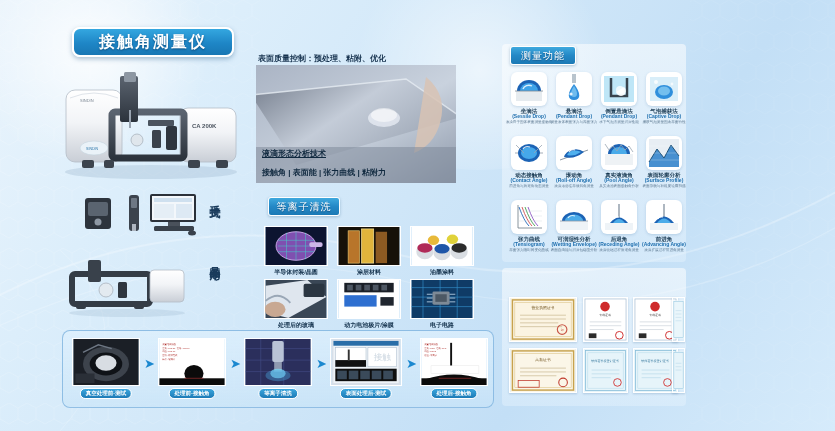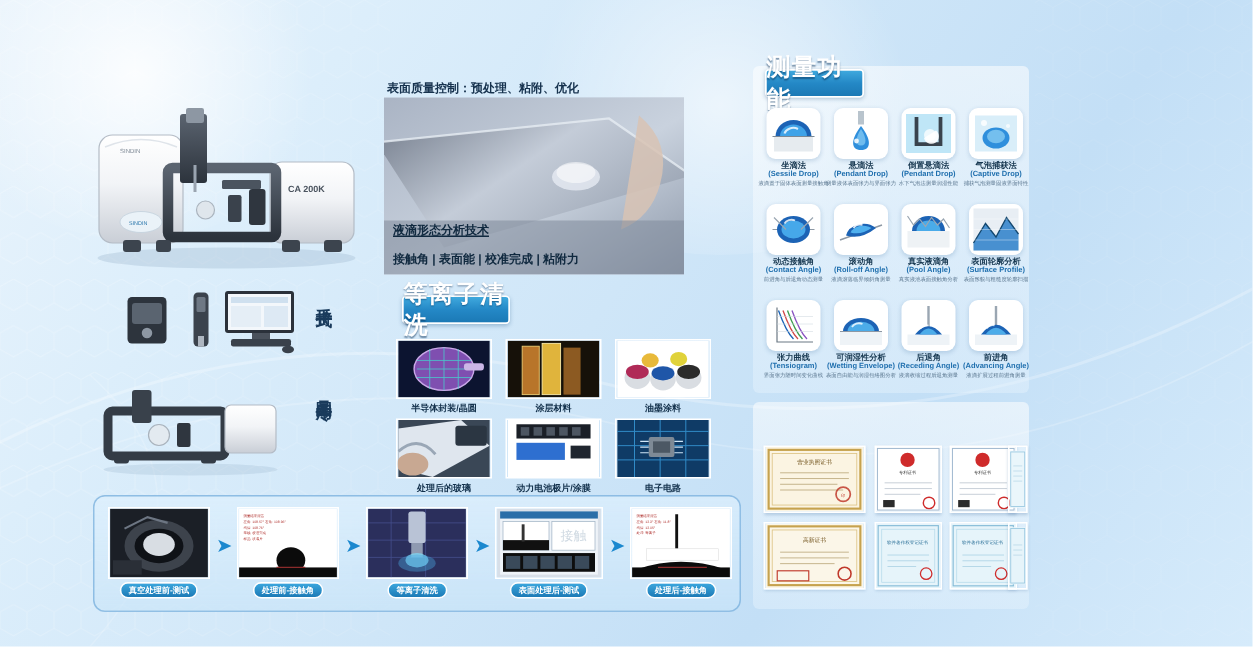--- a/index.html
+++ b/index.html
@@ -36,21 +36,21 @@
   }
 
   
   .ribbon {
     position: absolute; height: 19px; border-radius: 3px;
     background: linear-gradient(180deg,#3fa9de 0%, #2488c6 50%, #1b79b5 100%);
     border: 1px solid #ffffff;
     box-shadow: 0 1px 3px rgba(20,80,130,.3);
     display:flex; align-items:center; justify-content:center;
   }
-  .ribbon span { color:#fff; font-size:16px; font-weight:bold; letter-spacing:1px;
+  .ribbon span { color:#fff; font-size:10px; font-weight:normal; letter-spacing:1px;
     text-shadow: 0 1px 1px rgba(0,40,80,.5); }
 
   
   .device { position:absolute; }
 
   
   .vlabel {
     position:absolute; writing-mode: vertical-rl; text-orientation: upright;
     font-size: 11px; font-weight: bold; color:#1a3b5c; letter-spacing:1px;
   }
@@ -132,20 +132,23 @@
   </svg>
 
   <svg class="bg-swoosh" style="left:0;top:0;width:835px;height:431px">
     <path d="M-10 300 Q 180 200 400 255 T 840 190" fill="none" stroke="#ffffff" stroke-width="2" opacity=".5"></path>
     <path d="M-10 330 Q 200 230 420 285 T 840 225" fill="none" stroke="#ffffff" stroke-width="1.2" opacity=".4"></path>
     <path d="M60 431 Q 150 330 60 250" fill="none" stroke="#ffffff" stroke-width="1" opacity=".35"></path>
   </svg>
   <div class="bg-glow" style="left:-40px;top:-60px;width:260px;height:220px;"></div>
   <div class="bg-glow" style="left:330px;top:-30px;width:300px;height:200px;opacity:.7"></div>
 
+  <div class="title-badge">
+    <span>接触角测量仪</span>
+  </div>
 
   <svg class="device" style="left:60px;top:68px;width:182px;height:112px" viewBox="0 0 182 112">
     <defs>
       <linearGradient id="bodyg" x1="0" y1="0" x2="0" y2="1">
         <stop offset="0%" stop-color="#ffffff"></stop>
           <stop offset="45%" stop-color="#f2f4f7"></stop>
         <stop offset="100%" stop-color="#c9ced6"></stop>
       </linearGradient>
       <linearGradient id="darkg" x1="0" y1="0" x2="0" y2="1">
         <stop offset="0%" stop-color="#5b6470"></stop>
@@ -230,21 +233,21 @@
       <rect width="200" height="118" fill="url(#pg)"></rect>
       <path d="M-5 30 L150 14 L205 52 L40 100 Z" fill="url(#plate)" opacity=".95"></path>
       <path d="M-5 30 L150 14 L205 52" fill="none" stroke="#e6ecf3" stroke-width="1.5" opacity=".8"></path>
       <ellipse cx="128" cy="53" rx="16" ry="9" fill="#e9eef5" opacity=".75"></ellipse>
       <ellipse cx="128" cy="50" rx="13" ry="7" fill="#ffffff" opacity=".55"></ellipse>
       <path d="M170 12 q 22 18 14 46 q -6 22 -26 30" fill="#d8c3b4" opacity=".85"></path>
       <rect y="82" width="200" height="36" fill="#7f8a9b" opacity=".55"></rect>
     </svg>
   </div>
   <div class="ccap" style="left:262px;top:148px;color:#10293f;text-decoration:underline;">液滴形态分析技术</div>
-  <div class="ccap" style="left:262px;top:167px;color:#10293f;">接触角 | 表面能 | 校准完成 | 粘附力</div>
+  <div class="ccap" style="left:262px;top:167px;color:#10293f;">接触角 | 表面能 | 张力曲线 | 粘附力</div>
 
   <div class="ribbon" style="left:268px;top:197px;width:72px;">
     <span>等离子清洗</span>
   </div>
 
   <div class="scene" style="left:264px;top:226px;width:64px;height:40px;">
     <div class="thumb">
       <svg viewBox="0 0 64 40" style="width:100%;height:100%">
         <rect width="64" height="40" fill="#0c1430"></rect>
         <ellipse cx="32" cy="20" rx="21" ry="15" fill="#7f4fb0"></ellipse>

